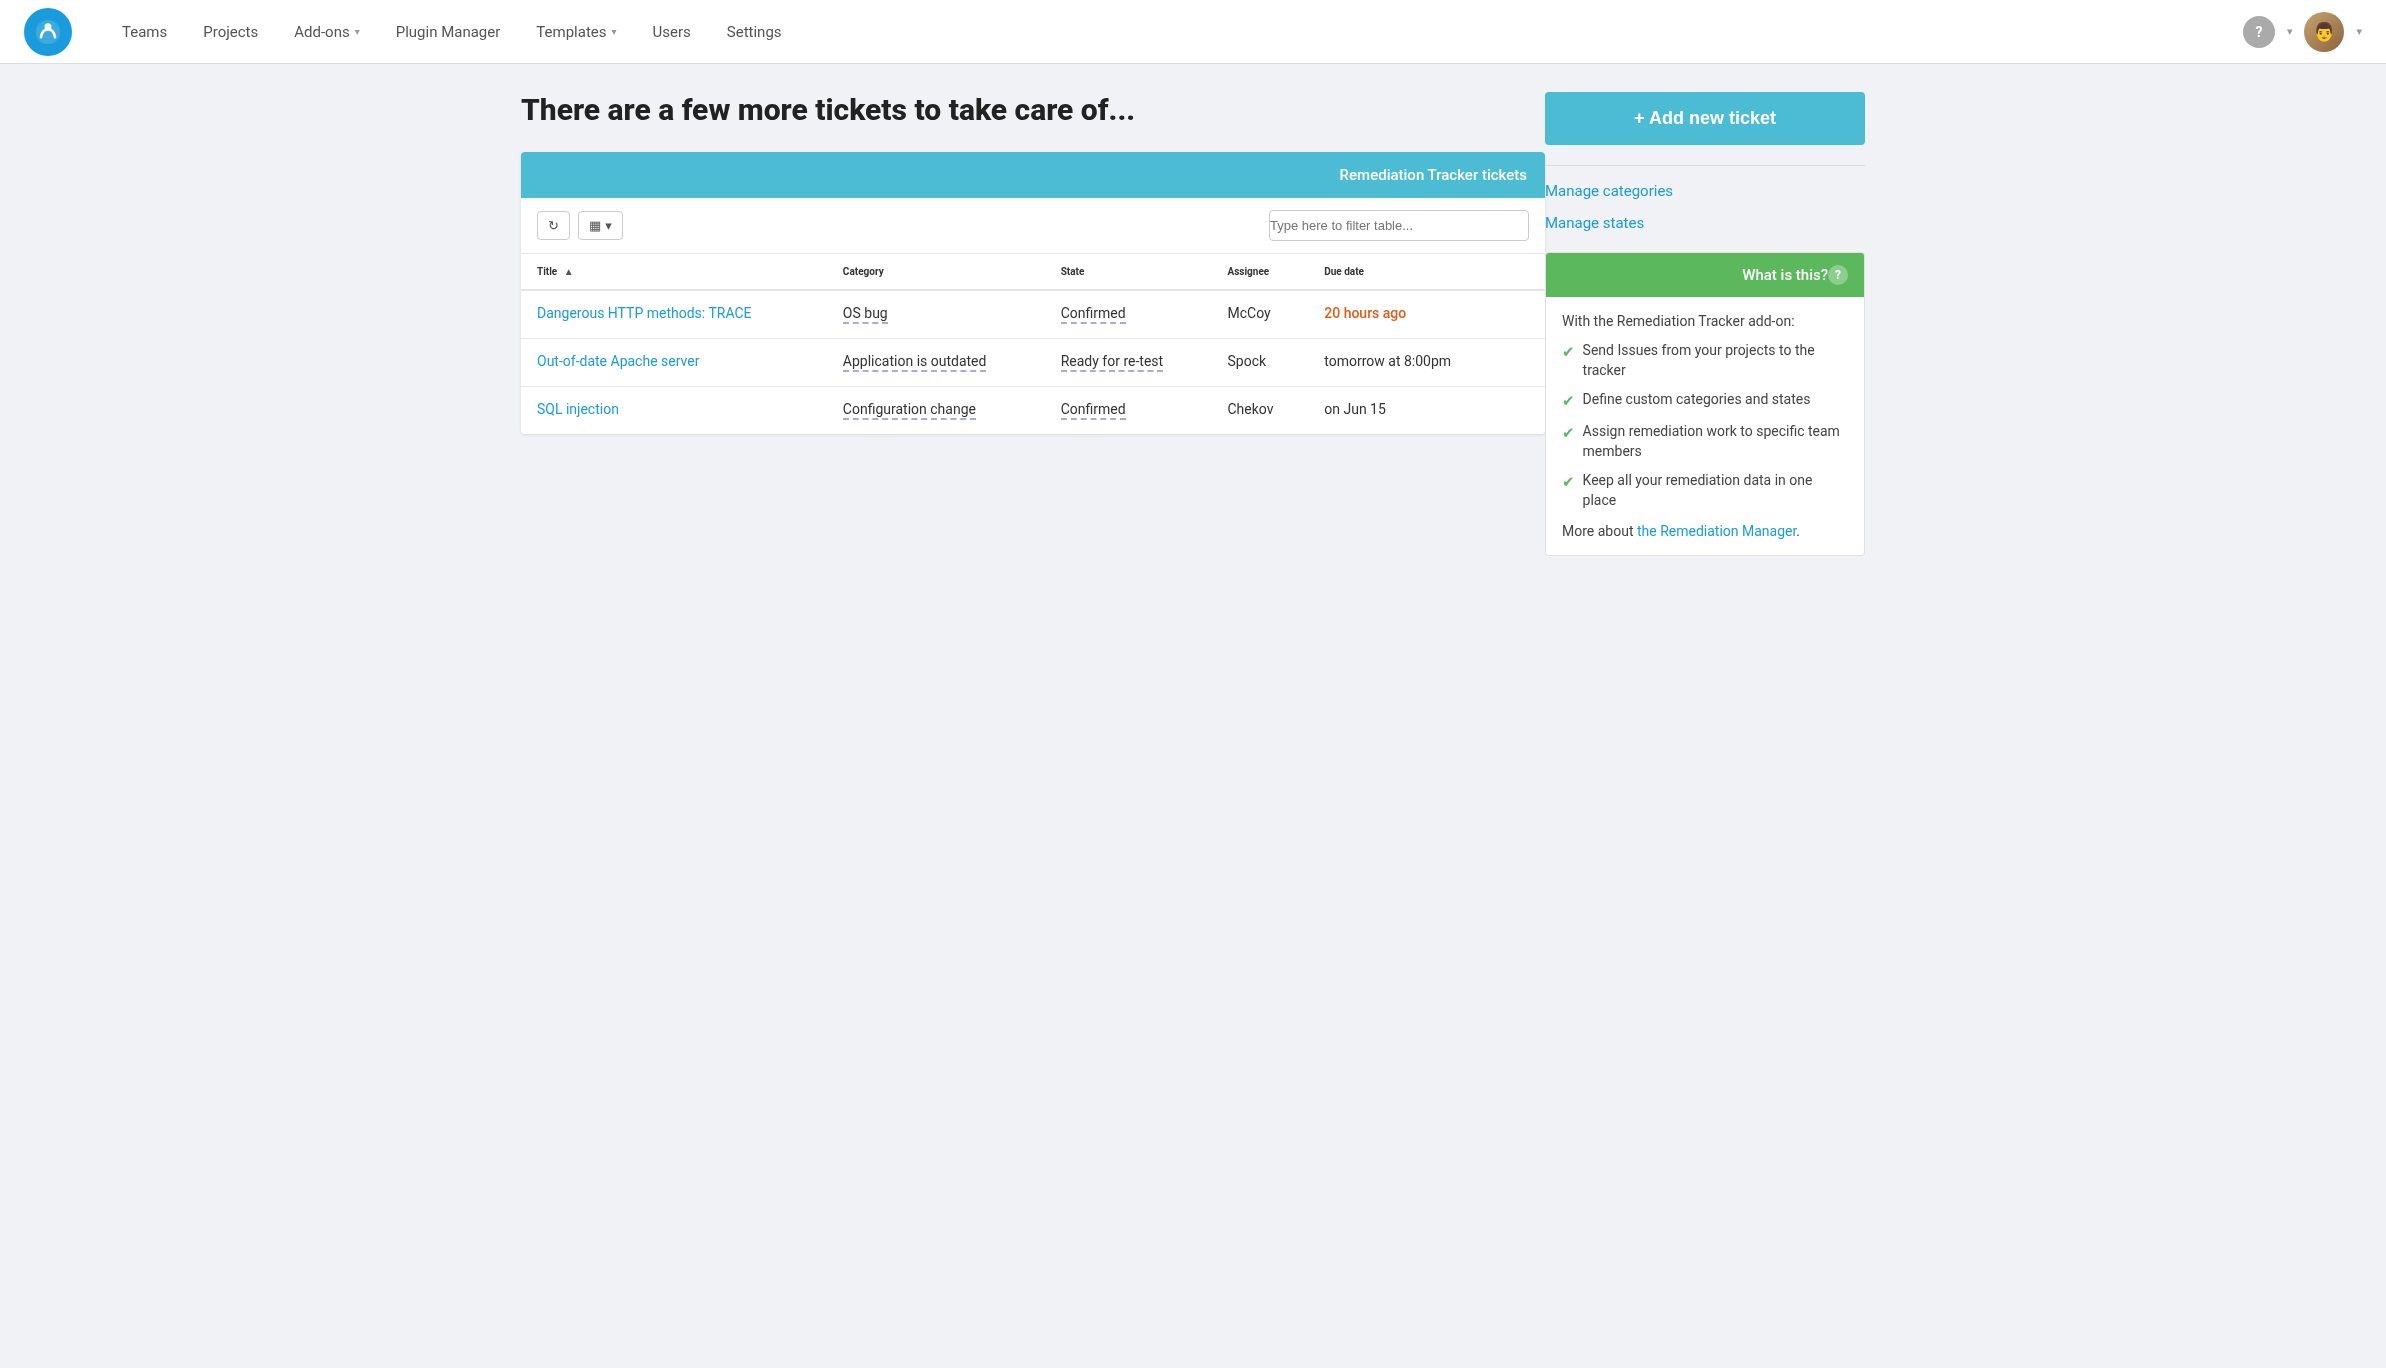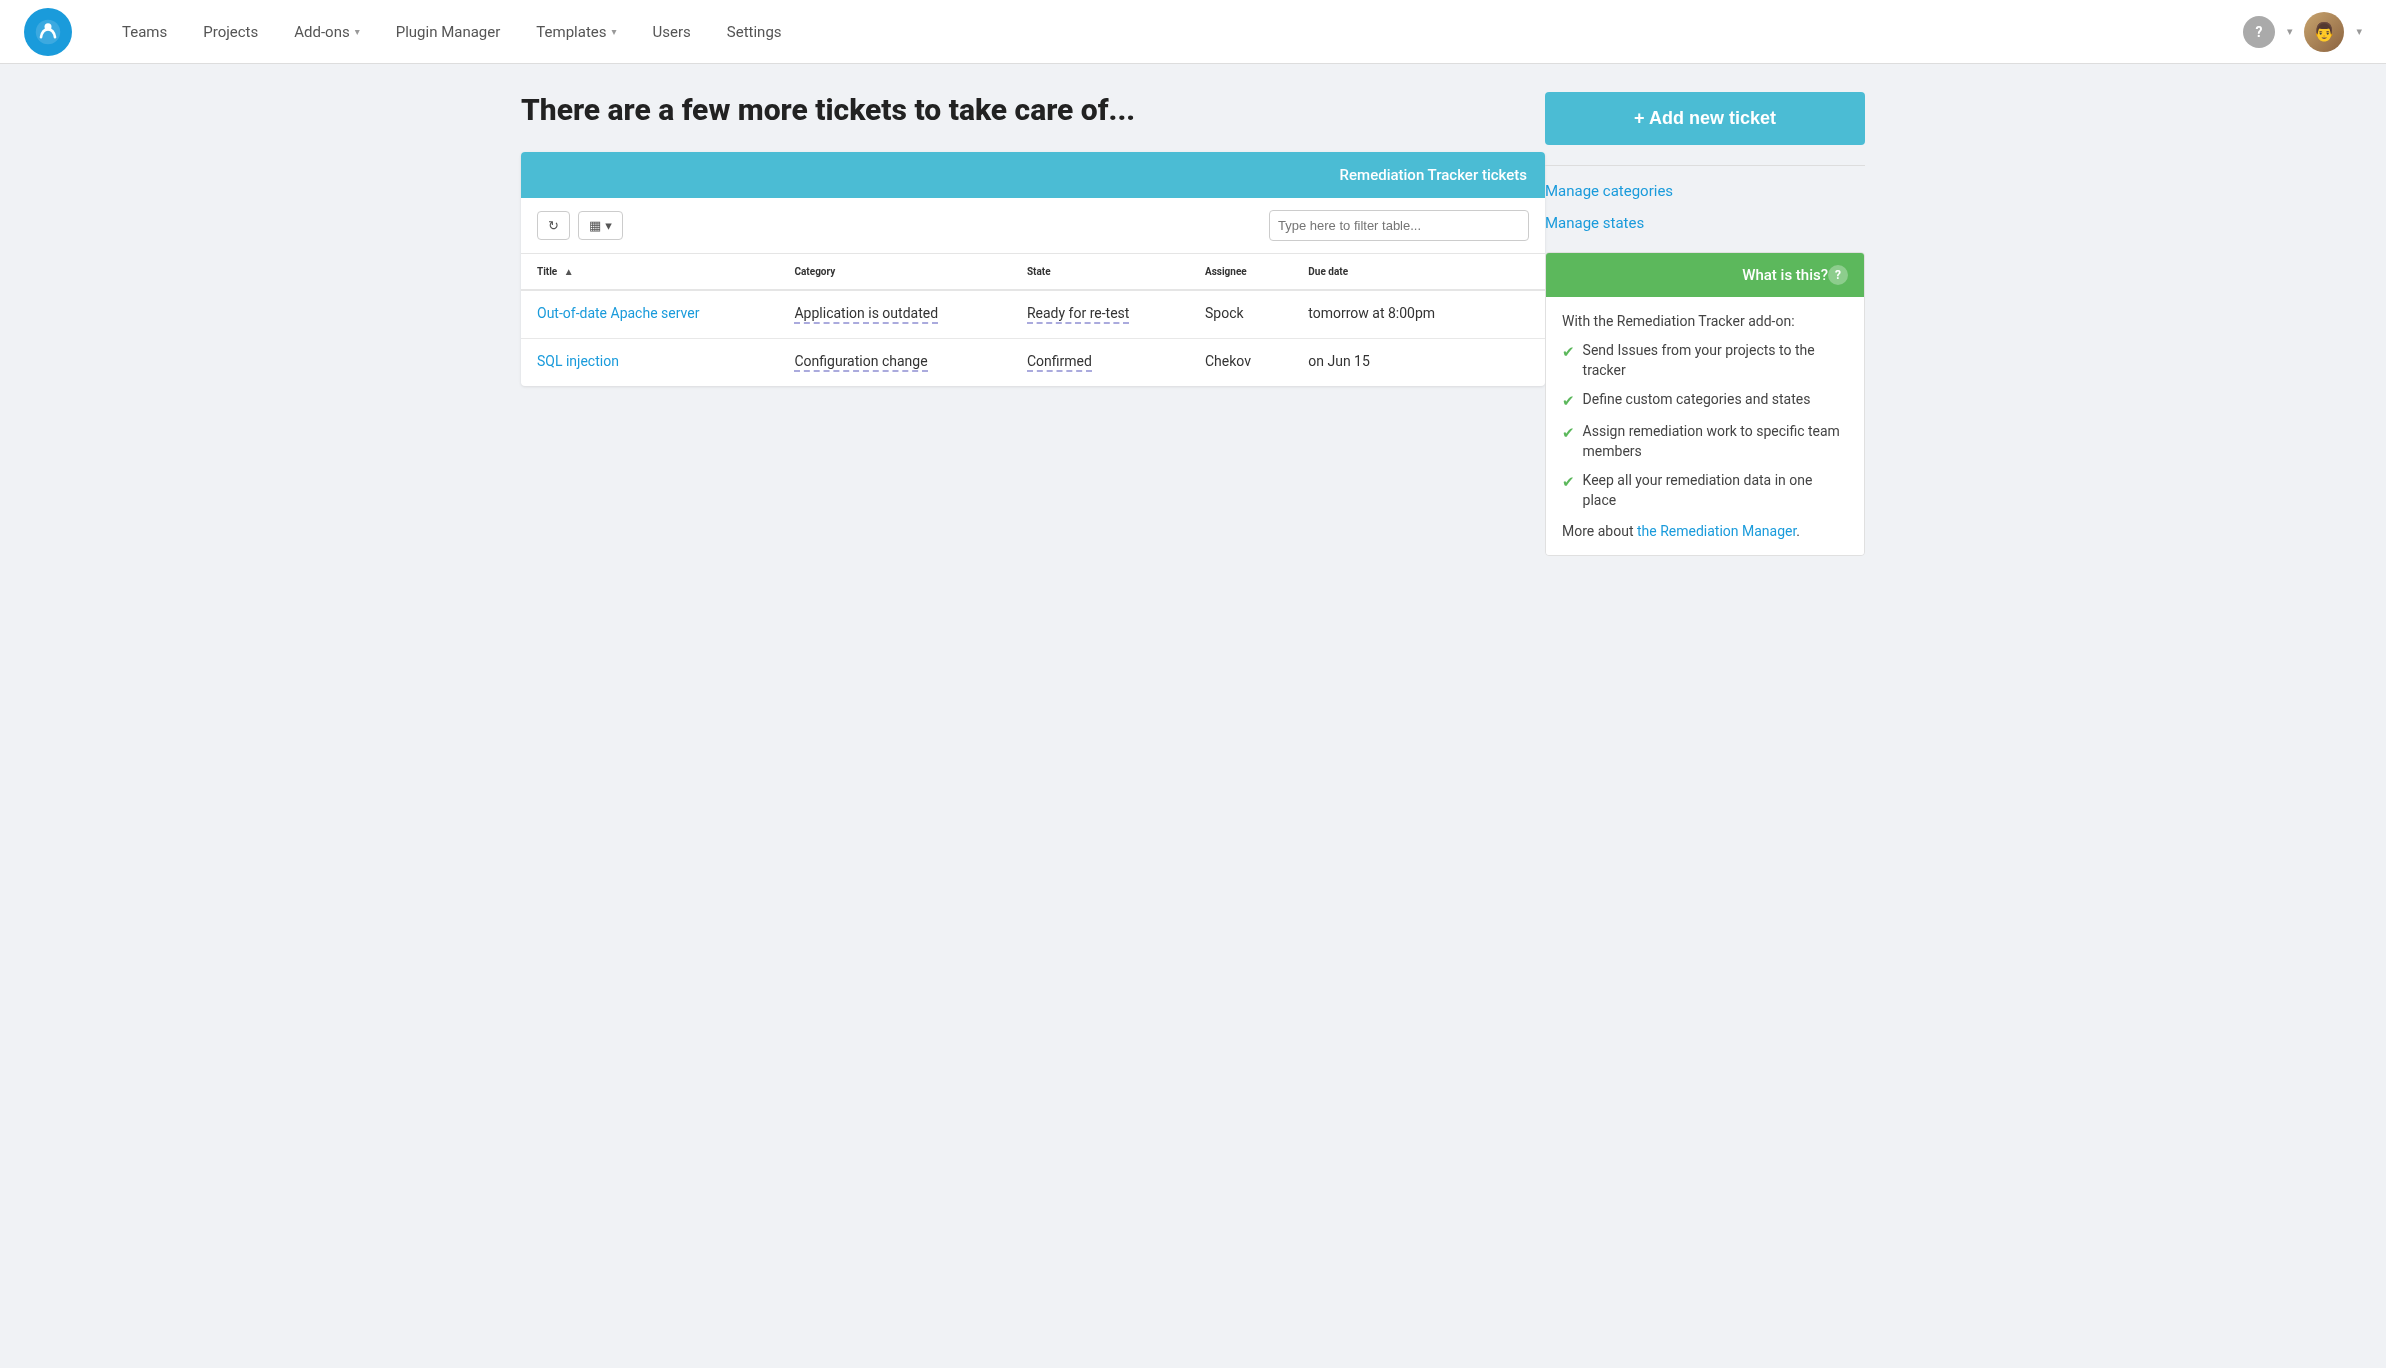--- a/index.html
+++ b/index.html
@@ -102,21 +102,21 @@
       padding: 6px 10px;
       cursor: pointer;
       display: flex; align-items: center; gap: 4px;
       color: #555;
       font-size: 13px;
     }
     .filter-input {
       margin-left: auto;
       border: 1px solid #ccc;
       border-radius: 4px;
-      padding: 7px 8px;
+      padding: 7px 0;
       font-size: 13px;
       color: #000000;
       width: 260px;
       outline: none;
     }
 
     
     .data-table { width: 100%; border-collapse: collapse; }
     .data-table th {
       text-align: left;
@@ -293,20 +293,28 @@
             <th>
               <span>Assignee</span>
             </th>
             <th>
               <span>Due date</span>
             </th>
             <th></th>
           </tr>
         </thead>
         <tbody id="table-body">
+        <tr>
+              <td><a class="cell-link">Dangerous HTTP methods: TRACE</a></td>
+              <td><span class="cell-dashed">OS bug</span></td>
+              <td><span class="cell-dashed">Confirmed</span></td>
+              <td>McCoy</td>
+              <td class="due-overdue">20 hours ago</td>
+              <td></td>
+            </tr>
             <tr>
               <td><a class="cell-link">Out-of-date Apache server</a></td>
               <td><span class="cell-dashed">Application is outdated</span></td>
               <td><span class="cell-dashed">Ready for re-test</span></td>
               <td>Spock</td>
               <td>tomorrow at 8:00pm</td>
               <td></td>
             </tr>
             <tr>
               <td><a class="cell-link">SQL injection</a></td>

